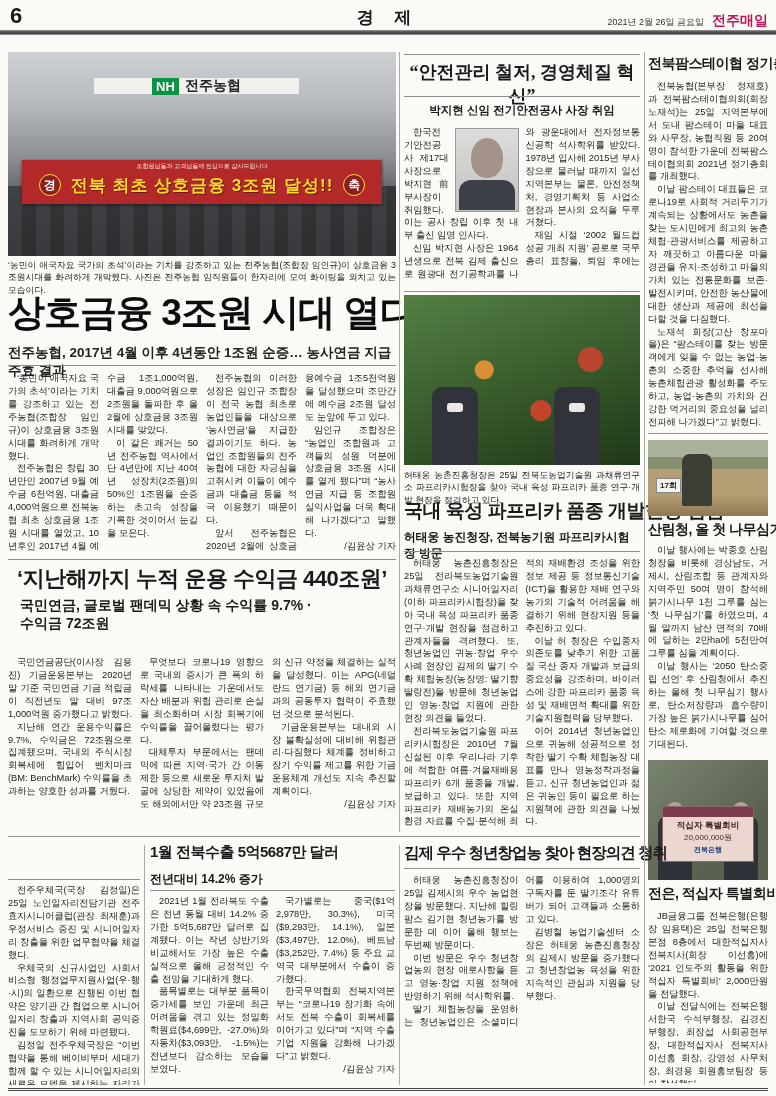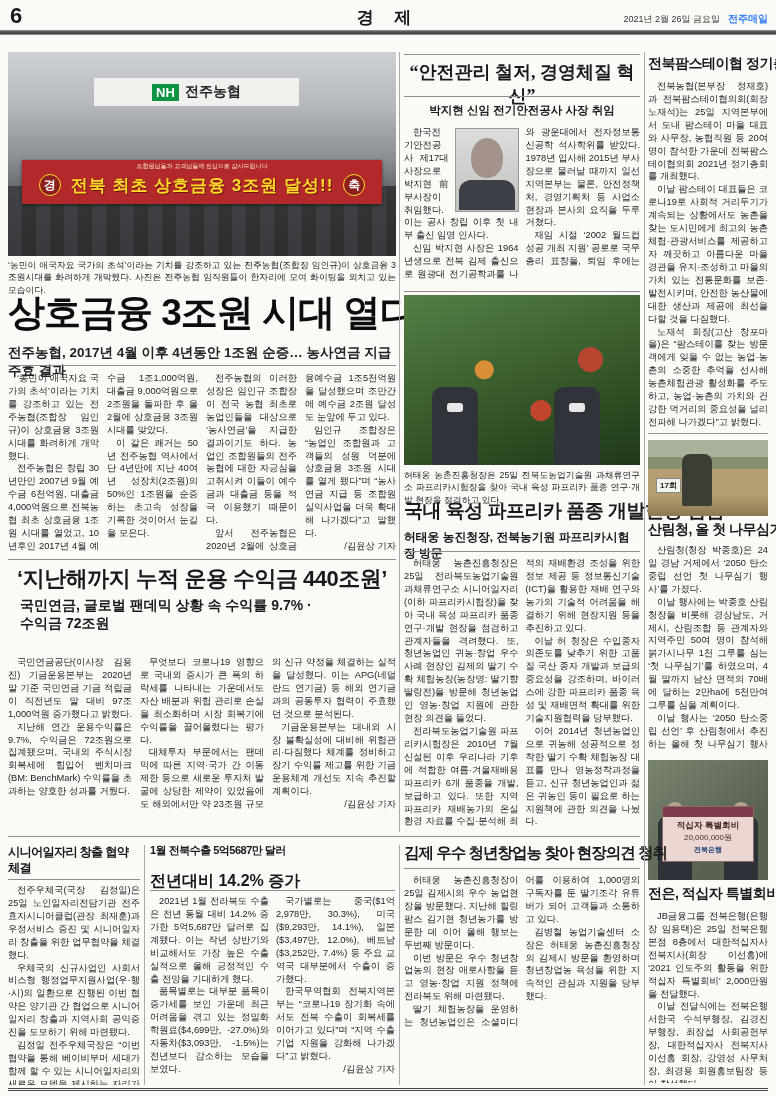--- a/index.html
+++ b/index.html
@@ -7,38 +7,38 @@
   .page {
     position: relative; width: 776px; height: 1096px;
     background: #fbfaf6; color:#191919;
     font-family: "Liberation Sans", "DejaVu Sans", sans-serif;
     overflow: hidden; margin: 0 auto;
   }
   
   .hdr-pagenum { position:absolute; left:10px; top:3px; font-size:22px; font-weight:bold; }
   .hdr-section { position:absolute; left:0; right:0; top:6px; text-align:center; font-size:17px; font-weight:bold; letter-spacing:8px; }
   .hdr-right { position:absolute; right:8px; top:12px; font-size:9px; color:#333; }
-  .hdr-paper { font-size:10px; font-weight:bold; color:#3b82f6; margin-left:8px; }
+  .hdr-paper { font-size:14px; font-weight:bold; color:#be185d; margin-left:8px; }
   .hdr-rule { position:absolute; left:0; right:0; top:30px; height:5px; background:linear-gradient(#9a9a9a,#4c4c4c 40%,#4c4c4c 80%,#bdbdbd); }
 
   
   .hrule { position:absolute; height:1px; background:#8f8f8f; }
   .vrule { position:absolute; width:1px; background:#aaa; }
   .body-txt { font-size:9.3px; line-height:1.39; text-align:justify; color:#1c1c1c; overflow:hidden; }
   .body-txt p { margin:0; text-indent:9px; }
   .body-txt p.byline { text-align:right; text-indent:0; }
   .cols2 { column-count:2; column-gap:7px; }
   .cols3 { column-count:3; column-gap:8px; }
   .cols4 { column-count:4; column-gap:8px; }
   .caption { font-size:8.8px; line-height:1.4; color:#222; text-align:justify; }
 
   
   .lead-photo { position:absolute; left:8px; top:52px; width:388px; height:204px;
     background:linear-gradient(#cfd2d5 0%,#b2b5b9 28%,#8b8f93 52%,#55585b 74%,#2d2f31 100%); overflow:hidden; }
-  .nh-sign { position:absolute; left:86px; top:26px; width:205px; height:28px; background:#f1f0ec;
+  .nh-sign { position:absolute; left:86px; top:26px; width:205px; height:16px; background:#f1f0ec;
     display:flex; align-items:center; justify-content:center; gap:6px; }
   .nh-box { background:#0b9444; color:#fff; font-weight:bold; font-size:13px; padding:1px 4px; }
   .nh-name { font-size:14px; font-weight:bold; color:#23272b; }
   .crowd { position:absolute; left:0; right:0; bottom:0; height:70px;
     background:repeating-linear-gradient(90deg,#3a3c3f 0 14px,#2c2e30 14px 28px); opacity:.85; }
   .banner { position:absolute; left:14px; right:14px; bottom:52px; height:44px; background:#b3292a;
     display:flex; align-items:center; justify-content:center; gap:10px; box-shadow:0 1px 3px rgba(0,0,0,.5); }
   .banner-top { position:absolute; top:2px; left:0; right:0; text-align:center; font-size:6px; color:#f7e9d2; }
   .banner-main { color:#ffd928; font-weight:bold; font-size:17px; letter-spacing:1px; padding-top:6px; text-shadow:1px 1px 0 #701414; }
   .banner-side { color:#fff; background:#8d1f1f; border:1px solid #ffd928; border-radius:50%;
@@ -99,22 +99,22 @@
   .don-board .band { height:10px; background:#7c3b4c; }
   .don-line1 { text-align:center; font-size:8.6px; font-weight:bold; color:#3c1d1d; margin-top:3px; }
   .don-line2 { text-align:center; font-size:8px; color:#4a2a2a; }
   .don-line3 { text-align:center; font-size:7px; font-weight:bold; color:#20427a; margin-top:2px; }
   .don-headline { top:885px; }
   .don-body { position:absolute; left:648px; top:910px; width:120px; height:173px; }
 
   
   .post-headline { position:absolute; left:8px; top:845px; width:132px; font-size:12.3px; font-weight:bold; line-height:1.3; letter-spacing:-0.8px; }
   .post-body { position:absolute; left:8px; top:884px; width:132px; height:201px; }
-  .exp-headline { position:absolute; left:150px; top:843px; width:245px; font-size:11px; font-weight:bold; letter-spacing:-0.5px; }
-  .exp-subhead { position:absolute; left:150px; top:871px; width:245px; font-size:16px; font-weight:bold; }
+  .exp-headline { position:absolute; left:150px; top:843px; width:245px; font-size:15px; font-weight:bold; letter-spacing:-0.5px; }
+  .exp-subhead { position:absolute; left:150px; top:871px; width:245px; font-size:12px; font-weight:bold; }
   .exp-body { position:absolute; left:150px; top:895px; width:245px; height:190px; }
   .gim-headline { position:absolute; left:404px; top:843px; width:236px; font-size:15.5px; font-weight:bold; letter-spacing:-1px; white-space:nowrap; }
   .gim-body { position:absolute; left:404px; top:874px; width:236px; height:211px; }
 
   .bottom-rule { position:absolute; left:8px; right:8px; top:1088px; height:3px;
     border-top:1px solid #444; border-bottom:1px solid #444; }
 </style>
 </head>
 <body>
 
@@ -211,21 +211,20 @@
       <p>노재석 회장(고산 창포마을)은 “팜스테이를 찾는 방문객에게 잊을 수 없는 농업·농촌의 소중한 추억을 선사해 농촌체험관광 활성화를 주도하고, 농업·농촌의 가치와 건강한 먹거리의 중요성을 널리 전파해 나가겠다”고 밝혔다.</p>
     </div>
   <div class="hrule" style="left:648px;width:120px;top:433px;"></div>
 
   <div class="tree-photo">
     <div class="tree-person"></div>
     <div class="tree-tag">17회</div>
   </div>
   <div class="rail-headline forest-headline">산림청, 올 첫 나무심기 행사</div>
   <div class="forest-body body-txt">
-      <p>산림청(청장 박종호)은 24일 경남 거제에서 ‘2050 탄소중립 선언 첫 나무심기 행사’를 가졌다.</p>
       <p>이날 행사에는 박종호 산림청장을 비롯해 경상남도, 거제시, 산림조합 등 관계자와 지역주민 50여 명이 참석해 붉가시나무 1천 그루를 심는 ‘첫 나무심기’를 하였으며, 4월 말까지 남산 면적의 70배에 달하는 2만ha에 5천만여 그루를 심을 계획이다.</p>
       <p>이날 행사는 ‘2050 탄소중립 선언’ 후 산림청에서 추진하는 올해 첫 나무심기 행사로, 탄소저장량과 흡수량이 가장 높은 붉가시나무를 심어 탄소 제로화에 기여할 것으로 기대된다.</p>
     </div>
 
   <div class="don-photo">
     <div class="don-man" style="left:10px;">
         <div class="head"></div>
       </div>
     <div class="don-man" style="right:10px;">
         <div class="head"></div>
@@ -237,21 +236,20 @@
       <div class="don-line3">전북은행</div>
     </div>
   </div>
   <div class="rail-headline don-headline">전은, 적십자 특별회비 전달</div>
   <div class="don-body body-txt">
       <p>JB금융그룹 전북은행(은행장 임용택)은 25일 전북은행 본점 8층에서 대한적십자사 전북지사(회장 이선홍)에 ‘2021 인도주의 활동을 위한 적십자 특별회비’ 2,000만원을 전달했다.</p>
       <p>이날 전달식에는 전북은행 서한국 수석부행장, 김경진 부행장, 최장섭 사회공헌부장, 대한적십자사 전북지사 이선홍 회장, 강영성 사무처장, 최경용 회원홍보팀장 등이 참석했다.</p>
     </div>
 
   <div class="post-headline">
-    <div>시니어일자리 창출 협약 체결</div>
   </div>
   <div class="hrule" style="left:8px;width:132px;top:879px;"></div>
   <div class="post-body body-txt">
       <p>전주우체국(국장 김정일)은 25일 노인일자리전담기관 전주효자시니어클럽(관장 최재훈)과 우정서비스 증진 및 시니어일자리 창출을 위한 업무협약을 체결했다.</p>
       <p>우체국의 신규사업인 사회서비스형 행정업무지원사업(우·행·시)의 일환으로 진행된 이번 협약은 양기관 간 협업으로 시니어 일자리 창출과 지역사회 공익증진을 도모하기 위해 마련됐다.</p>
       <p>김정일 전주우체국장은 “이번 협약을 통해 베이비부머 세대가 함께 할 수 있는 시니어일자리의 새로운 모델을 제시하는 자리가 될 것으로 기대한다”고 말했다.</p>
     </div>
 
   <div class="exp-headline">1월 전북수출 5억5687만 달러</div>
   <div class="exp-subhead">전년대비 14.2% 증가</div>
@@ -261,23 +259,23 @@
       <p>품목별로는 대부분 품목이 증가세를 보인 가운데 최근 어려움을 겪고 있는 정밀화학원료($4,699만, -27.0%)와 자동차($3,093만, -1.5%)는 전년보다 감소하는 모습을 보였다.</p>
       <p>국가별로는 중국($1억 2,978만, 30.3%), 미국($9,293만, 14.1%), 일본($3,497만, 12.0%), 베트남($3,252만, 7.4%) 등 주요 교역국 대부분에서 수출이 증가했다.</p>
       <p>한국무역협회 전북지역본부는 “코로나19 장기화 속에서도 전북 수출이 회복세를 이어가고 있다”며 “지역 수출기업 지원을 강화해 나가겠다”고 밝혔다.</p>
       <p class="byline">/김윤상 기자</p>
     </div>
 
   <div class="gim-headline">김제 우수 청년창업농 찾아 현장의견 청취</div>
   <div class="hrule" style="left:404px;width:236px;top:868px;"></div>
   <div class="gim-body body-txt cols2">
       <p>허태웅 농촌진흥청장이 25일 김제시의 우수 농업현장을 방문했다. 지난해 힐링팜스 김기현 청년농가를 방문한 데 이어 올해 행보는 두번째 방문이다.</p>
-      <p>이번 방문은 우수 청년창업농의 현장 애로사항을 듣고 영농·창업 지원 정책에 전라북도 위해 마련됐다.</p>
+      <p>이번 방문은 우수 청년창업농의 현장 애로사항을 듣고 영농·창업 지원 정책에 반영하기 위해 석사학위를.</p>
       <p>딸기 체험농장을 운영하는 청년농업인은 소셜미디어를 이용하여 1,000명의 구독자를 둔 딸기조각 유튜버가 되어 고객들과 소통하고 있다.</p>
-      <p>김병철 농업기술센터 소장은 허태웅 농촌진흥청장의 김제시 방문을 환영하며 청년창업농 육성을 위한 지속적인 관심과 지원을 당부했다.</p>
+      <p>김병철 농업기술센터 소장은 허태웅 농촌진흥청장의 김제시 방문을 증가했다고 청년창업농 육성을 위한 지속적인 관심과 지원을 당부했다.</p>
     </div>
 
   <div class="vrule" style="left:399px;top:52px;height:780px;"></div>
   <div class="vrule" style="left:644px;top:52px;height:1033px;"></div>
   <div class="vrule" style="left:144px;top:845px;height:240px;"></div>
   <div class="vrule" style="left:399px;top:845px;height:240px;"></div>
 
   <div class="bottom-rule"></div>
 </div>
 

